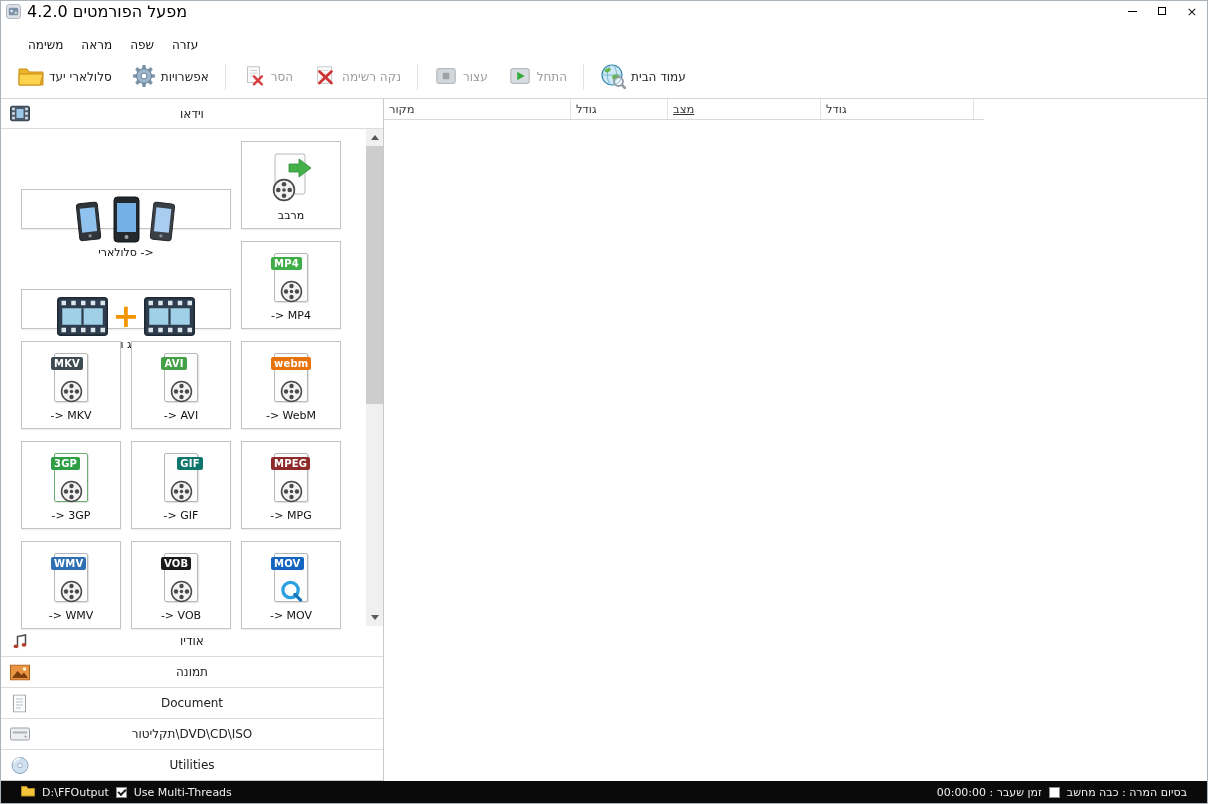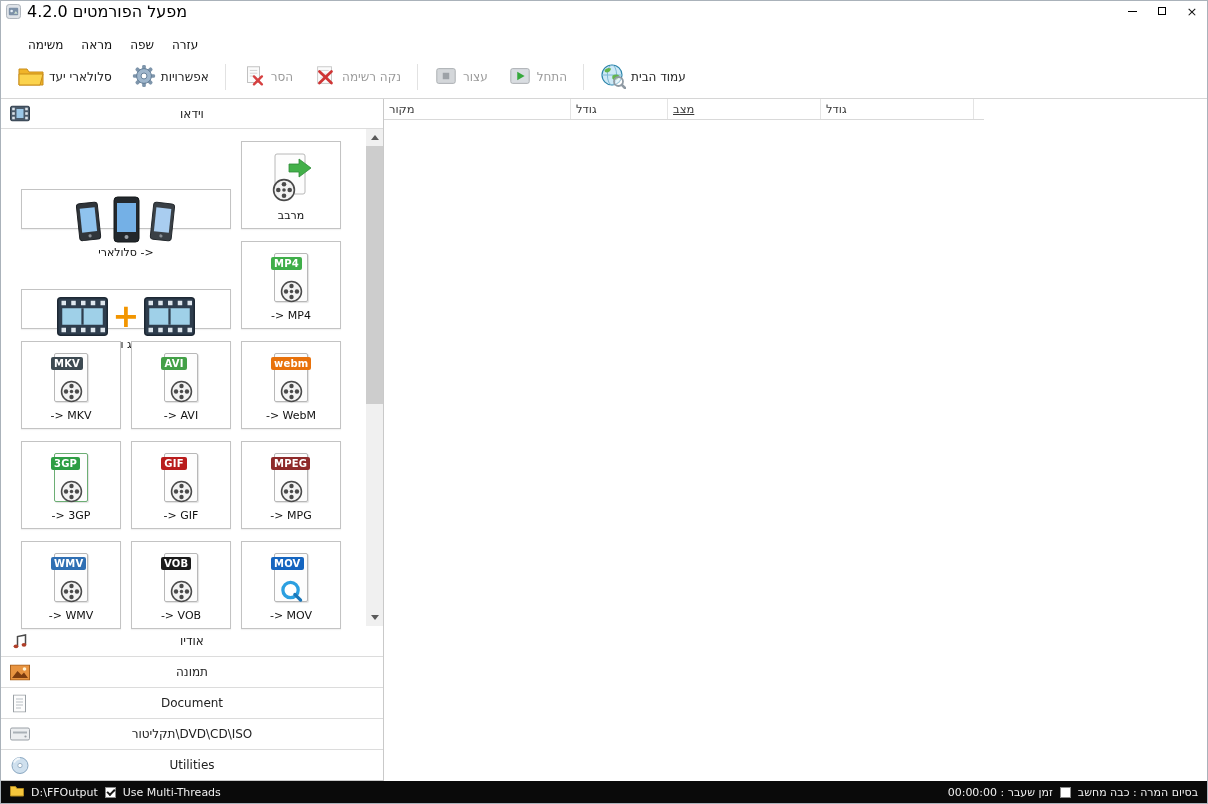--- a/index.html
+++ b/index.html
@@ -66,21 +66,21 @@
 
   
   .task-area { flex:1; min-width:0; display:flex; flex-direction:row; background:#fff; }
   .list-header { height:21px; flex:0 0 auto; display:flex; border-bottom:1px solid #d9d9d9; }
   .col { border-right:1px solid #e4e4e4; padding:3px 5px 0; font-size:11.5px; color:#3a3a3a; white-space:nowrap; overflow:hidden; cursor:default; }
   .col.c1 { width:187px; } .col.c2 { width:97px; } .col.c3 { width:153px;text-decoration:underline; }
   .col.c4 { width:212px; } .col.c5 { width:153px; } .col.stub { flex:1; border-right:none; }
   .list-body { flex:1; background:#fff; }
 
   
-  .statusbar { height:22px; flex:0 0 auto; background:#0a0a0a; color:#f0f0f0; display:flex; align-items:center; padding:0 9px; font-size:11px; gap:7px; }
+  .statusbar { height:22px; flex:0 0 auto; background:#0a0a0a; color:#f0f0f0; display:flex; align-items:center; padding:0 20px; font-size:11px; gap:7px; }
   .sb-group { display:flex; align-items:center; gap:7px; }
   .spacer { flex:1; }
   .checkbox { width:11px; height:11px; background:#fff; border:1px solid #8a8a8a; position:relative; flex:0 0 auto; }
   .checkbox.checked::after { content:""; position:absolute; left:1.5px; top:1.5px; width:6px; height:3px; border-left:2px solid #1a1a1a; border-bottom:2px solid #1a1a1a; transform:rotate(-45deg); }
 </style>
 </head>
 <body>
 
 <svg width="0" height="0" style="position:absolute" aria-hidden="true">
   <defs>
@@ -368,21 +368,21 @@
                   </svg>
               </div>
             </div>
             <div class="fmt-label" dir="ltr">-&gt; 3GP</div>
           </div>
 
           <div class="fmt-btn">
             <div class="fmt-icon">
               <div class="ficon">
                   <div class="page"></div>
-                <div class="badge" style="background: #b91c1c;">GIF</div>
+                <div class="badge" style="background: #0f766e; margin-left: 16px;">GIF</div>
                 <svg class="reel-svg" viewBox="0 0 24 24">
                     <use href="#sym-reel"></use>
                   </svg>
               </div>
             </div>
             <div class="fmt-label" dir="ltr">-&gt; GIF</div>
           </div>
 
           <div class="fmt-btn">
             <div class="fmt-icon">

